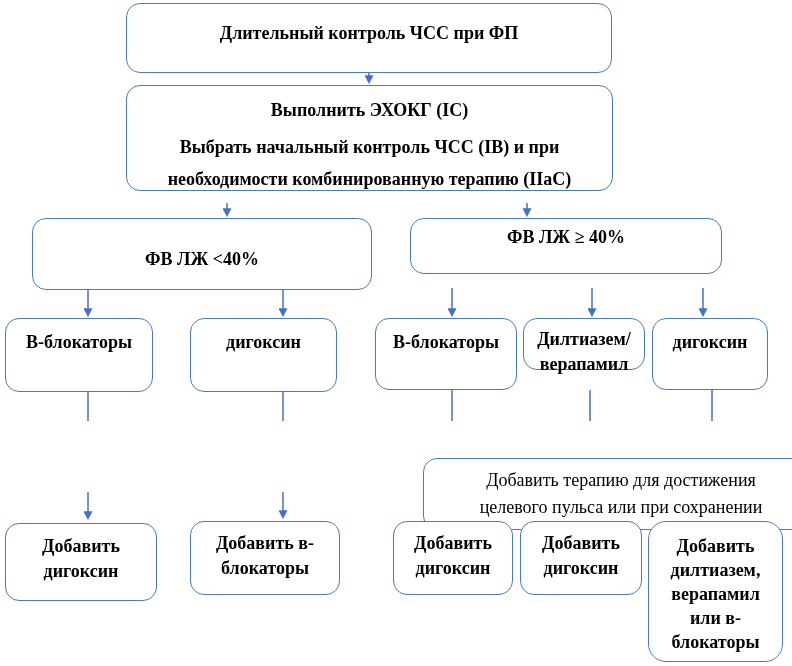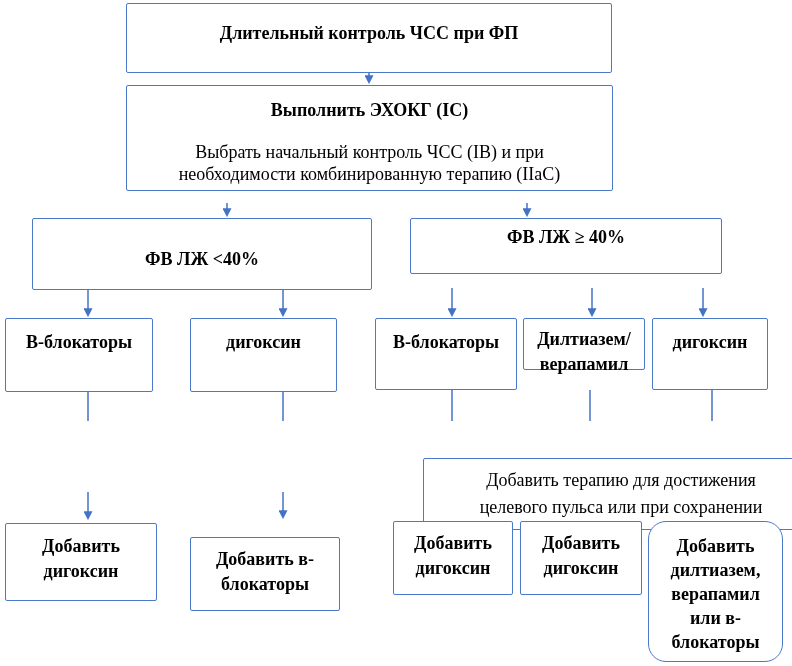--- a/index.html
+++ b/index.html
@@ -9,32 +9,32 @@
     background:#ffffff;
     font-family:"Liberation Serif", serif;
     color:#000000;
     overflow:hidden;
   }
   .node{
     position:absolute;
     box-sizing:border-box;
     background:#ffffff;
     border:1.6px solid #4a7ac7;
-    border-radius:2px;
+    border-radius:14px;
     display:flex;
     flex-direction:column;
     align-items:center;
     text-align:center;
     font-size:18px;
     line-height:25px;
   }
   .node span{white-space:pre-line;display:block;}
   .bold{font-weight:bold;}
   .vcenter{justify-content:center;}
-  .body-text{line-height:22px;margin-top:18px;font-weight:normal;max-width:430px;}
+  .body-text{line-height:32px;margin-top:8px;font-weight:bold;max-width:430px;}
   #connectors{position:absolute;left:0;top:0;pointer-events:none;}
   #connectors line{stroke:#4472c4;stroke-width:1.5;}
 </style>
 </head>
 <body>
 
 <div id="canvas">
 
   <svg id="connectors" width="792" height="666" viewBox="0 0 792 666">
     <defs>
@@ -104,21 +104,21 @@
 
   <div class="node vcenter" style="left:423px;top:420px;width:396px;height:72px;line-height:27px;margin-top:38px;">
     <span>Добавить терапию для достижения
 целевого пульса или при сохранении</span>
   </div>
 
   <div class="node" style="left:5px;top:523px;width:152px;height:78px;padding-top:10px;">
     <span class="bold">Добавить
 дигоксин</span>
   </div>
-  <div class="node" style="left:190px;top:521px;width:150px;height:74px;padding-top:9px;margin-top:16px;">
+  <div class="node" style="left:190px;top:521px;width:150px;height:74px;padding-top:9px;">
     <span class="bold">Добавить в-
 блокаторы</span>
   </div>
   <div class="node" style="left:393px;top:521px;width:120px;height:74px;padding-top:9px;">
     <span class="bold">Добавить
 дигоксин</span>
   </div>
   <div class="node" style="left:520px;top:521px;width:122px;height:74px;padding-top:9px;">
     <span class="bold">Добавить
 дигоксин</span>

